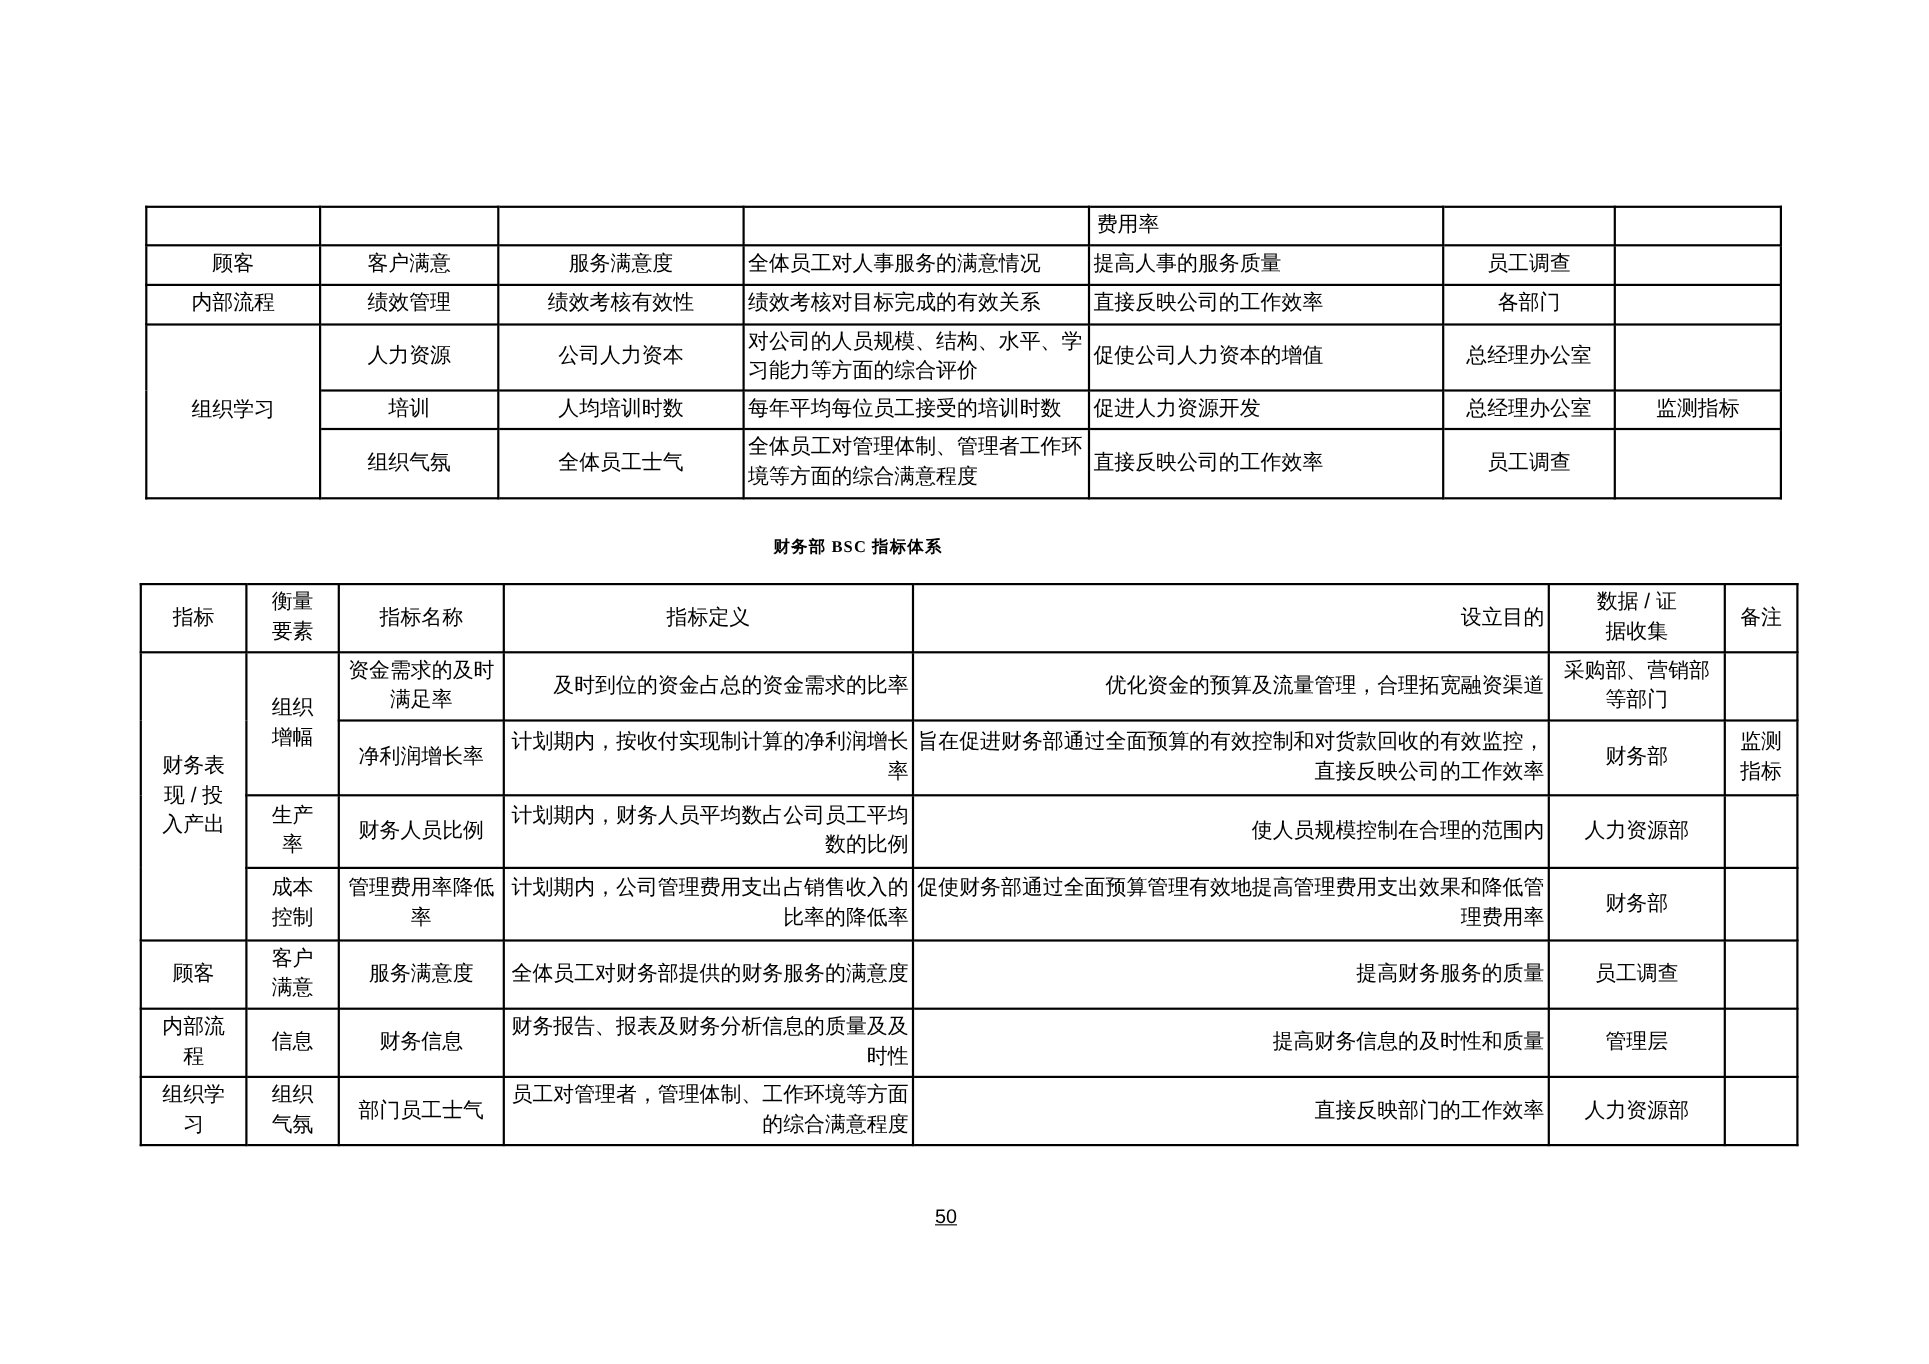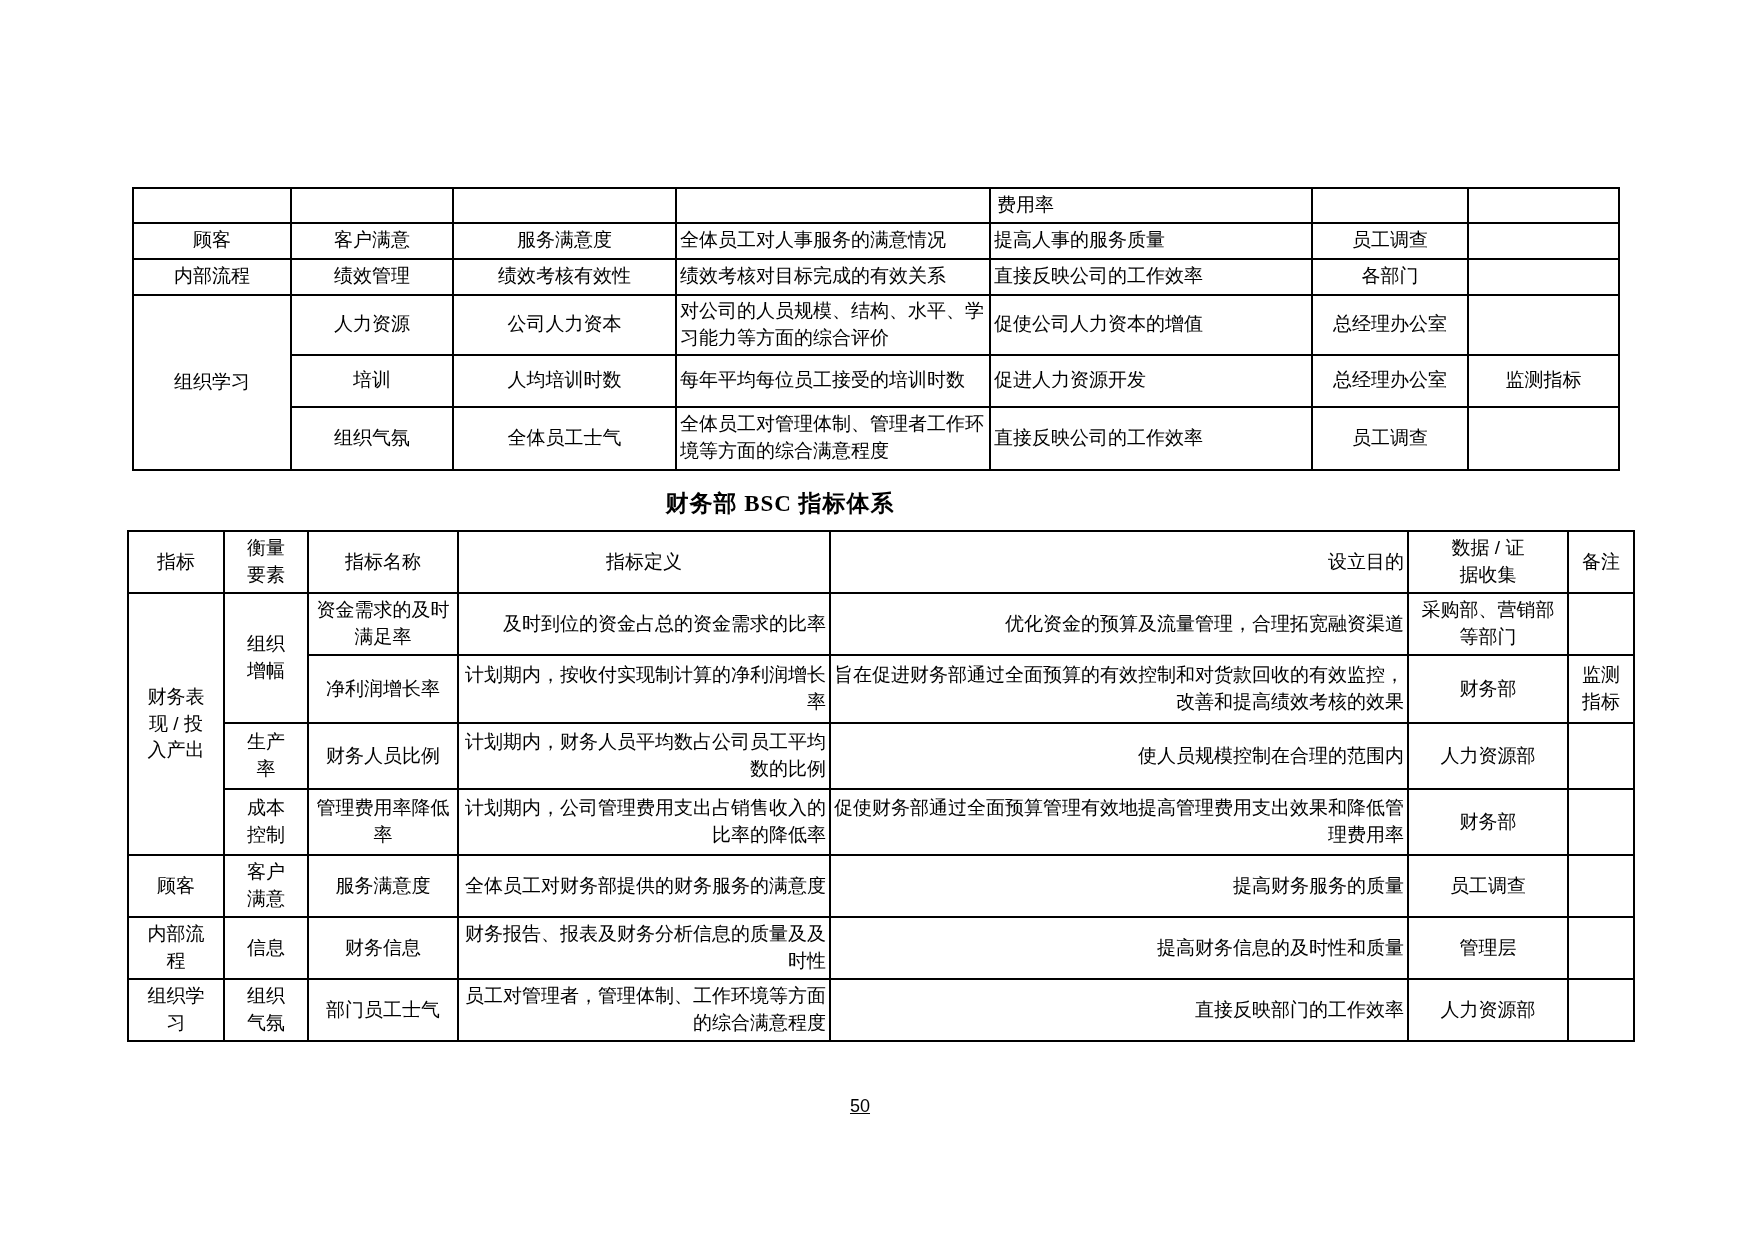--- a/index.html
+++ b/index.html
@@ -14,21 +14,21 @@
     word-break:break-all;
   }
   
   .t1{left:132px;top:187px;width:1486px;}
   .t1 .c4,.t1 .c5{text-align:left;padding:2px 3px;}
   .t1 .cont{vertical-align:top;text-align:left;padding:3px 6px;margin-top:20px;}
   
   .doc-title{
     position:absolute;left:380px;top:488px;width:800px;text-align:center;
     font-family:"Liberation Serif","DejaVu Serif",serif;
-    font-weight:bold;font-size:23px;letter-spacing:1px;
+    font-weight:bold;font-size:15px;letter-spacing:1px;
   }
   .page-num{
     position:absolute;left:780px;top:1096px;width:160px;text-align:center;
     font-size:18px;
     text-decoration:underline;
   }
   
   .t2{left:127px;top:530px;width:1506px;}
   .t2 .c1{padding:2px 14px;}
   .t2 .c2{padding:2px 20px;}
@@ -78,21 +78,21 @@
   </tr>
   <tr style="height:55px">
     <td class="c1" rowspan="3">组织学习</td>
     <td class="c2">人力资源</td>
     <td class="c3">公司人力资本</td>
     <td class="c4">对公司的人员规模、结构、水平、学习能力等方面的综合评价</td>
     <td class="c5">促使公司人力资本的增值</td>
     <td class="c6">总经理办公室</td>
     <td class="c7"></td>
   </tr>
-  <tr style="height:52px">
+  <tr style="height:35px">
     <td class="c2">培训</td>
     <td class="c3">人均培训时数</td>
     <td class="c4">每年平均每位员工接受的培训时数</td>
     <td class="c5">促进人力资源开发</td>
     <td class="c6">总经理办公室</td>
     <td class="c7">监测指标</td>
   </tr>
   <tr style="height:63px">
     <td class="c2">组织气氛</td>
     <td class="c3">全体员工士气</td>
@@ -131,21 +131,21 @@
     <td class="c2" rowspan="2">组织增幅</td>
     <td class="c3">资金需求的及时满足率</td>
     <td class="c4">及时到位的资金占总的资金需求的比率</td>
     <td class="c5">优化资金的预算及流量管理，合理拓宽融资渠道</td>
     <td class="c6">采购部、营销部等部门</td>
     <td class="c7"></td>
   </tr>
   <tr style="height:68px">
     <td class="c3">净利润增长率</td>
     <td class="c4">计划期内，按收付实现制计算的净利润增长率</td>
-    <td class="c5">旨在促进财务部通过全面预算的有效控制和对货款回收的有效监控，改善和提高绩效考核的效果</td>
+    <td class="c5">旨在促进财务部通过全面预算的有效控制和对货款回收的有效监控，直接反映公司的工作效率</td>
     <td class="c6">财务部</td>
     <td class="c7">监测指标</td>
   </tr>
   <tr style="height:66px">
     <td class="c2">生产率</td>
     <td class="c3">财务人员比例</td>
     <td class="c4">计划期内，财务人员平均数占公司员工平均数的比例</td>
     <td class="c5">使人员规模控制在合理的范围内</td>
     <td class="c6">人力资源部</td>
     <td class="c7"></td>

